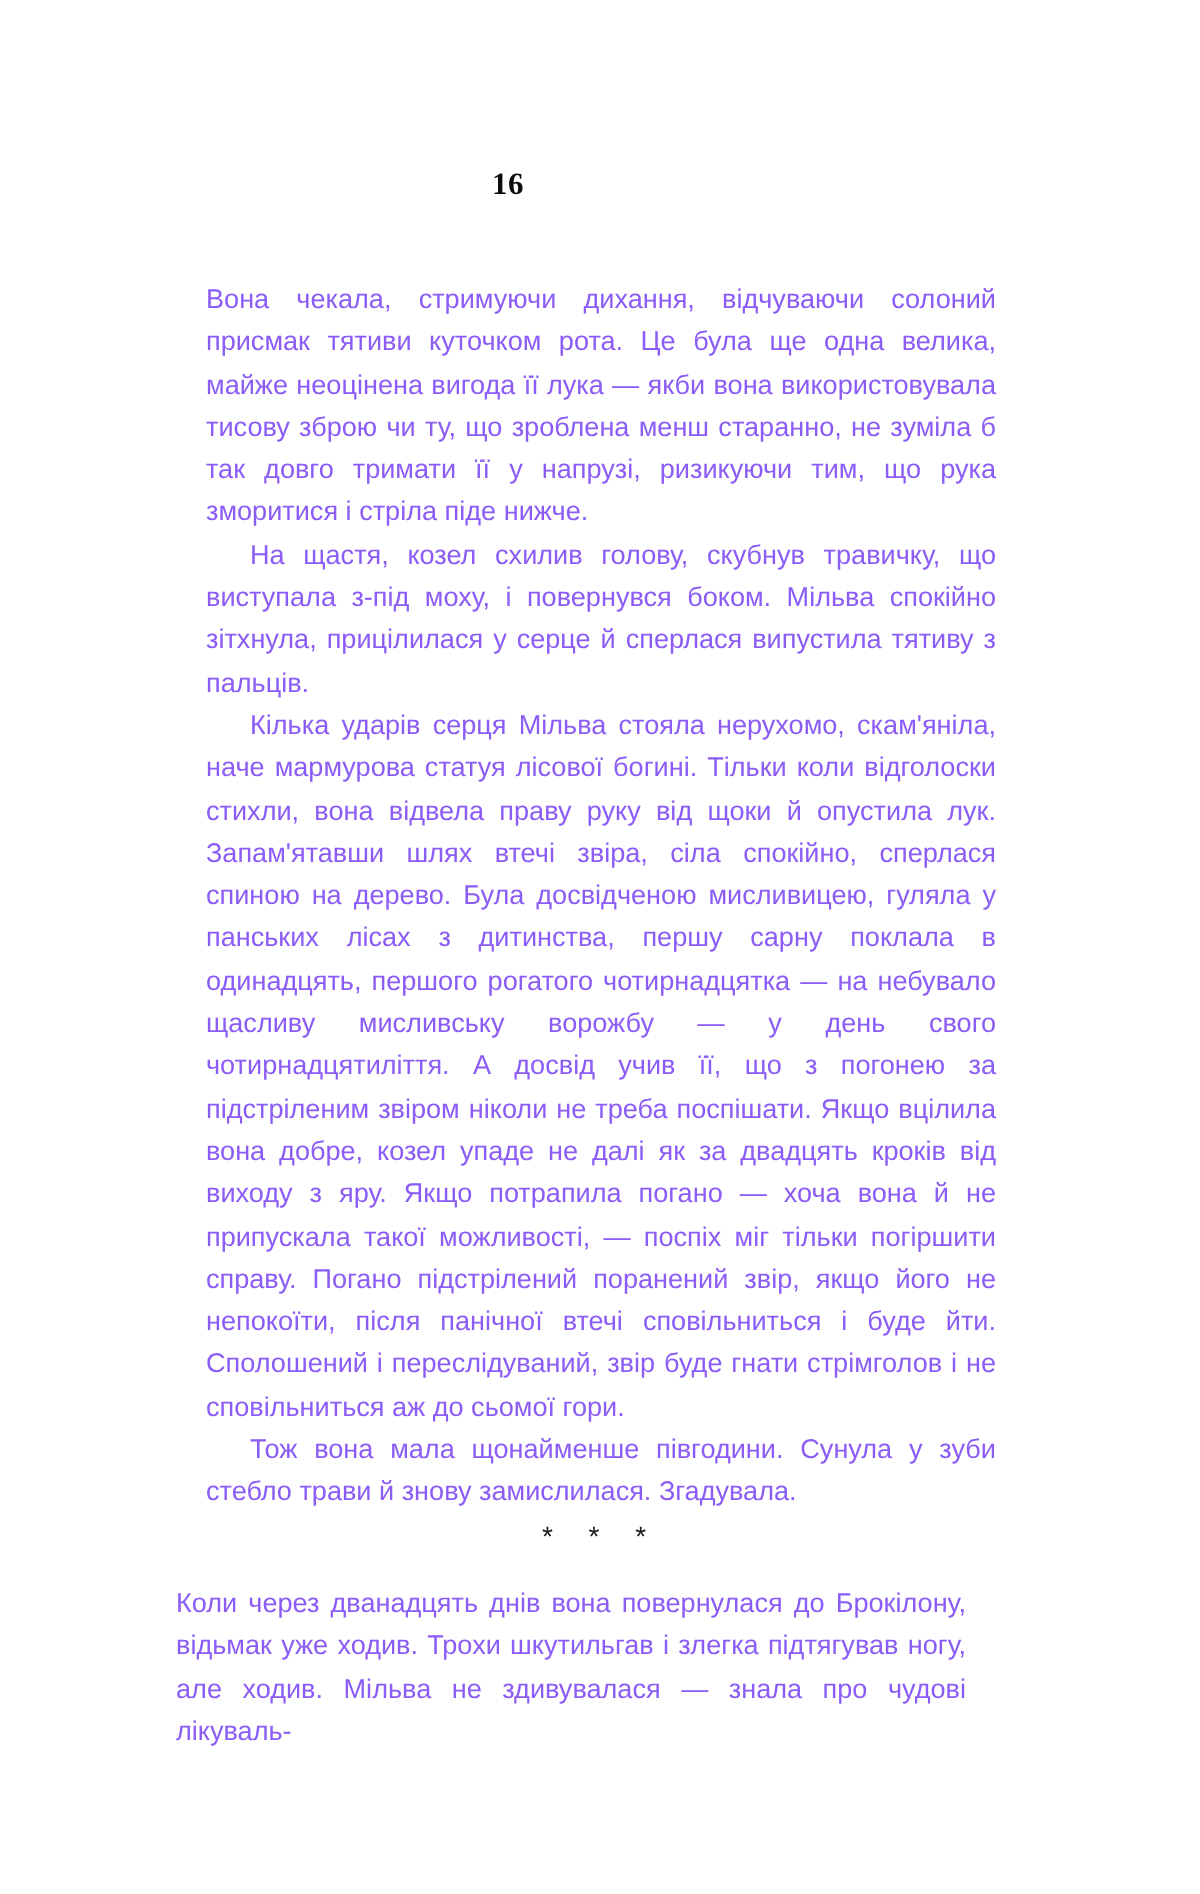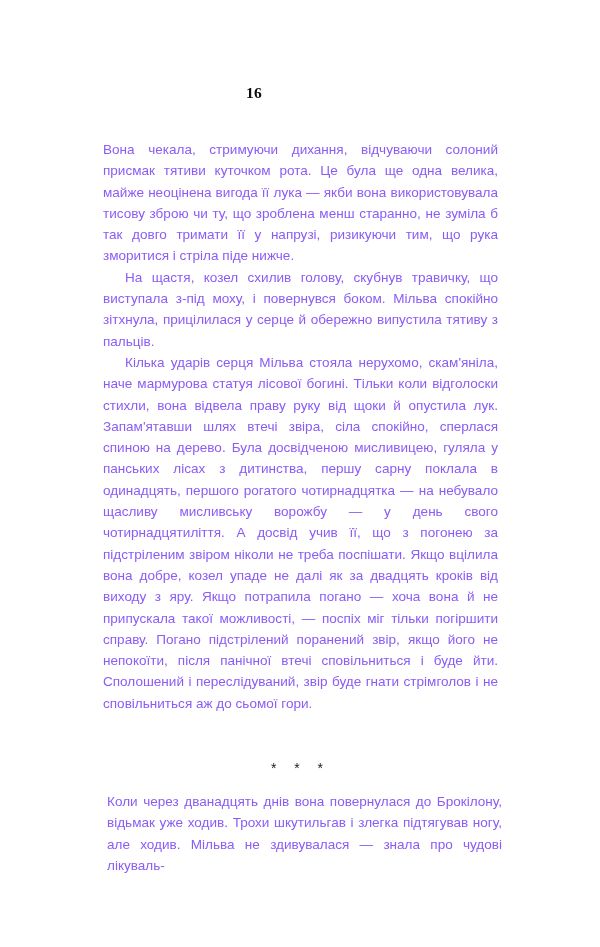--- a/index.html
+++ b/index.html
@@ -70,36 +70,37 @@
     width: 395px;
     text-align: center;
     font-size: 14px;
     line-height: 21.3px;
     letter-spacing: 7px;
     color: #1a1a1a;
   }
 
   .text-block-2 {
     position: absolute;
-    left: 107px;
+    left: 88px;
     top: 791px;
     width: 395px;
   }
 </style>
 </head>
 <body>
 
 <div class="page">
 
   <div class="page-number">16</div>
 
   <div class="text-block">
     <p class="para first">Вона чекала, стримуючи дихання, відчуваючи солоний присмак тятиви куточком рота. Це була ще одна велика, майже неоцінена вигода її лука — якби вона використовувала тисову зброю чи ту, що зроблена менш старанно, не зуміла б так довго тримати її у напрузі, ризикуючи тим, що рука зморитися і стріла піде нижче.</p>
-    <p class="para">На щастя, козел схилив голову, скубнув травичку, що виступала з-під моху, і повернувся боком. Мільва спокійно зітхнула, прицілилася у серце й обережно випустила тятиву з пальців.</p>
+    <p class="para">На щастя, козел схилив голову, скубнув травичку, що виступала з-під моху, і повернувся боком. Мільва спокійно зітхнула, прицілилася у серце й сперлася випустила тятиву з пальців.</p>
     <p class="para">Кілька ударів серця Мільва стояла нерухомо, скам'яніла, наче мармурова статуя лісової богині. Тільки коли відголоски стихли, вона відвела праву руку від щоки й опустила лук. Запам'ятавши шлях втечі звіра, сіла спокійно, сперлася спиною на дерево. Була досвідченою мисливицею, гуляла у панських лісах з дитинства, першу сарну поклала в одинадцять, першого рогатого чотирнадцятка — на небувало щасливу мисливську ворожбу — у день свого чотирнадцятиліття. А досвід учив її, що з погонею за підстріленим звіром ніколи не треба поспішати. Якщо вцілила вона добре, козел упаде не далі як за двадцять кроків від виходу з яру. Якщо потрапила погано — хоча вона й не припускала такої можливості, — поспіх міг тільки погіршити справу. Погано підстрілений поранений звір, якщо його не непокоїти, після панічної втечі сповільниться і буде йти. Сполошений і переслідуваний, звір буде гнати стрімголов і не сповільниться аж до сьомої гори.</p>
+    <p class="para">Тож вона мала щонайменше півгодини. Сунула у зуби стебло трави й знову замислилася. Згадувала.</p>
   </div>
 
   <div class="divider">* * *</div>
 
   <div class="text-block-2">
     <p class="para first">Коли через дванадцять днів вона повернулася до Брокілону, відьмак уже ходив. Трохи шкутильгав і злегка підтягував ногу, але ходив. Мільва не здивувалася — знала про чудові лікуваль-</p>
   </div>
 
 </div>
 

